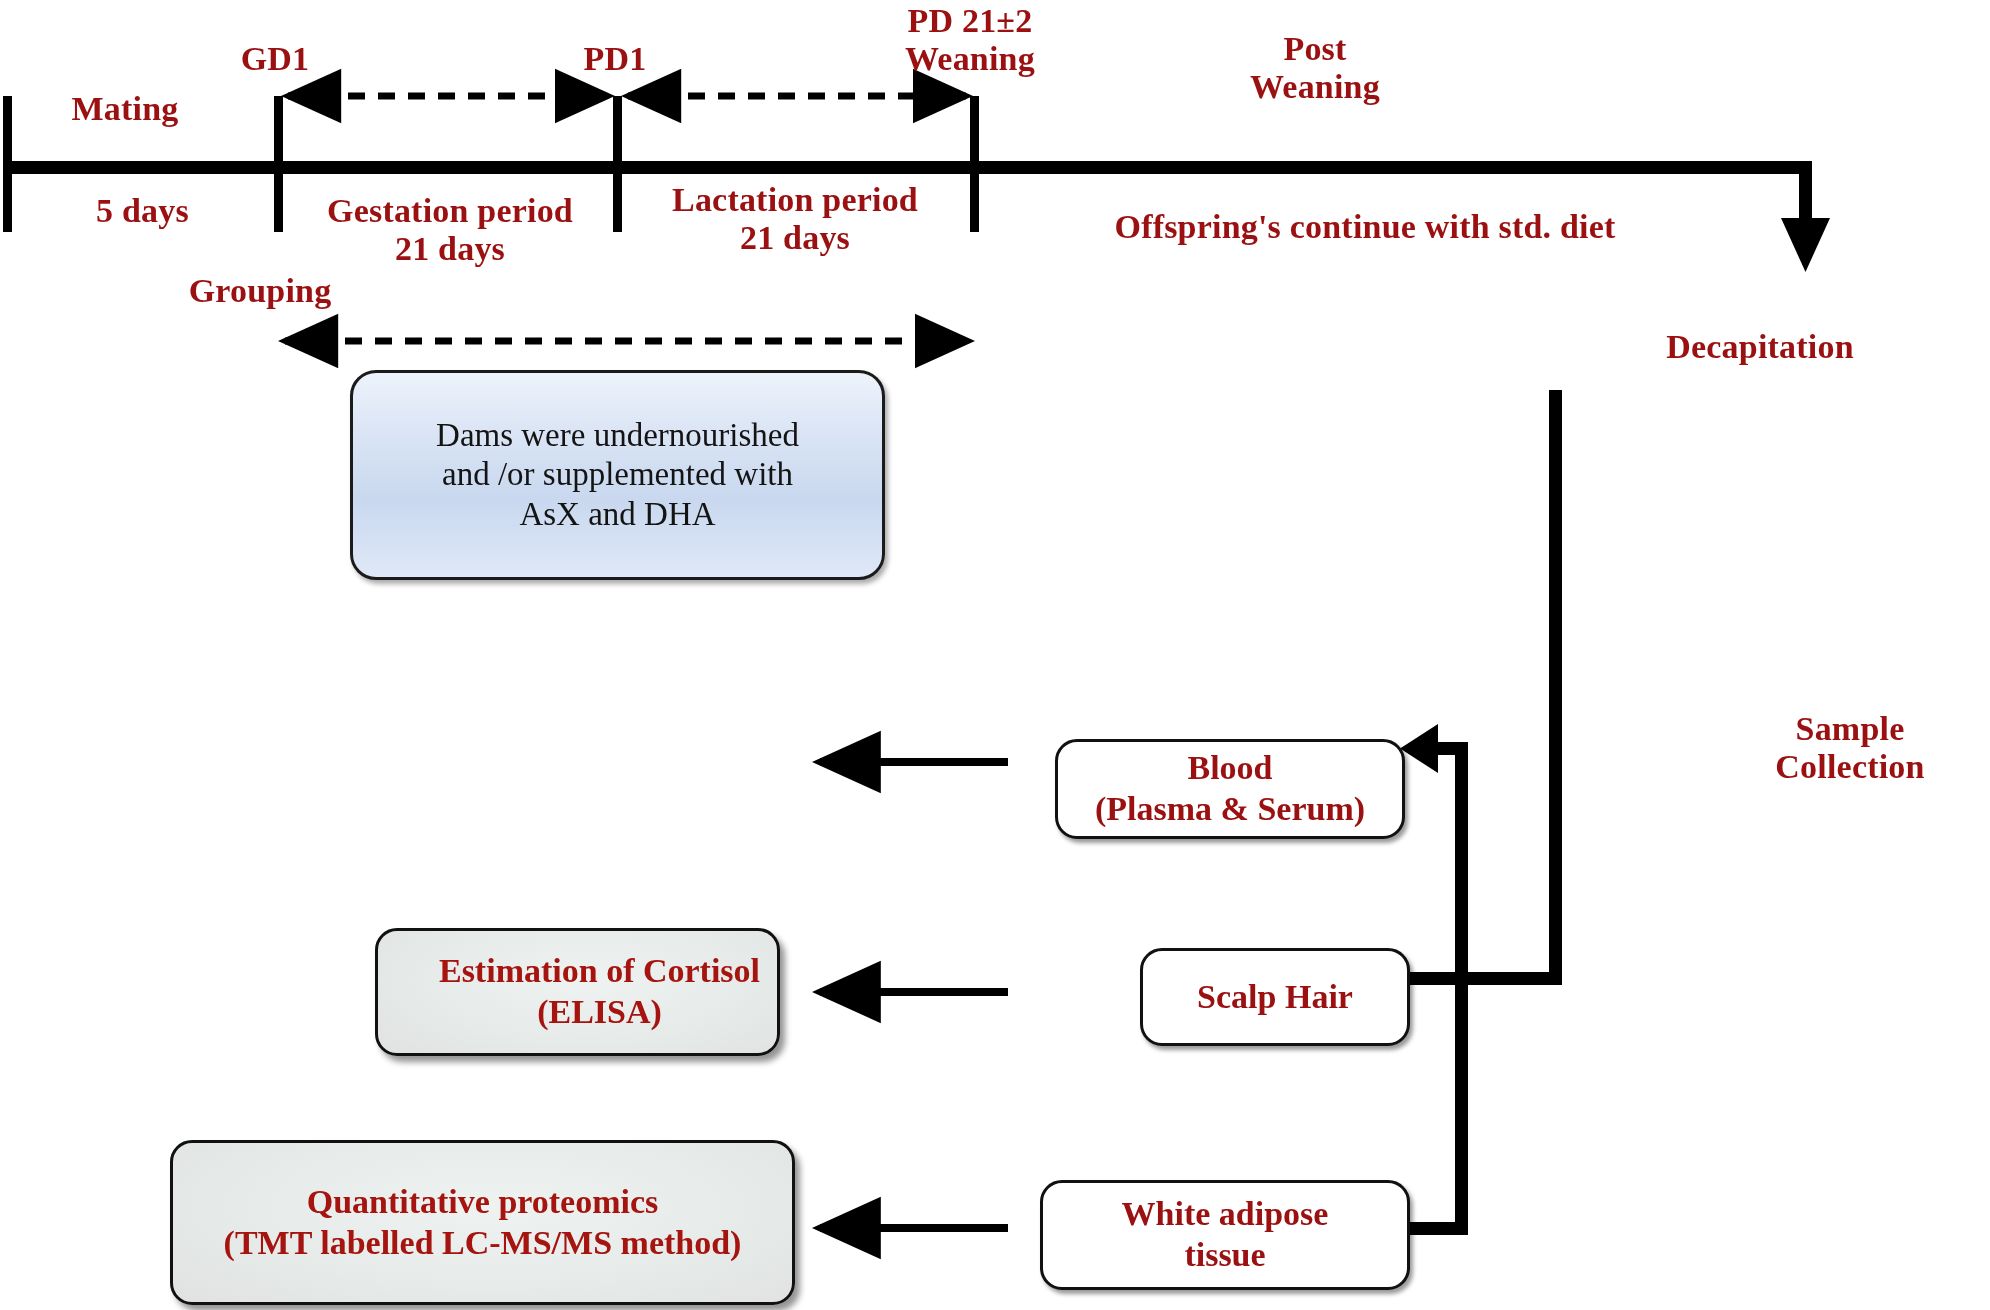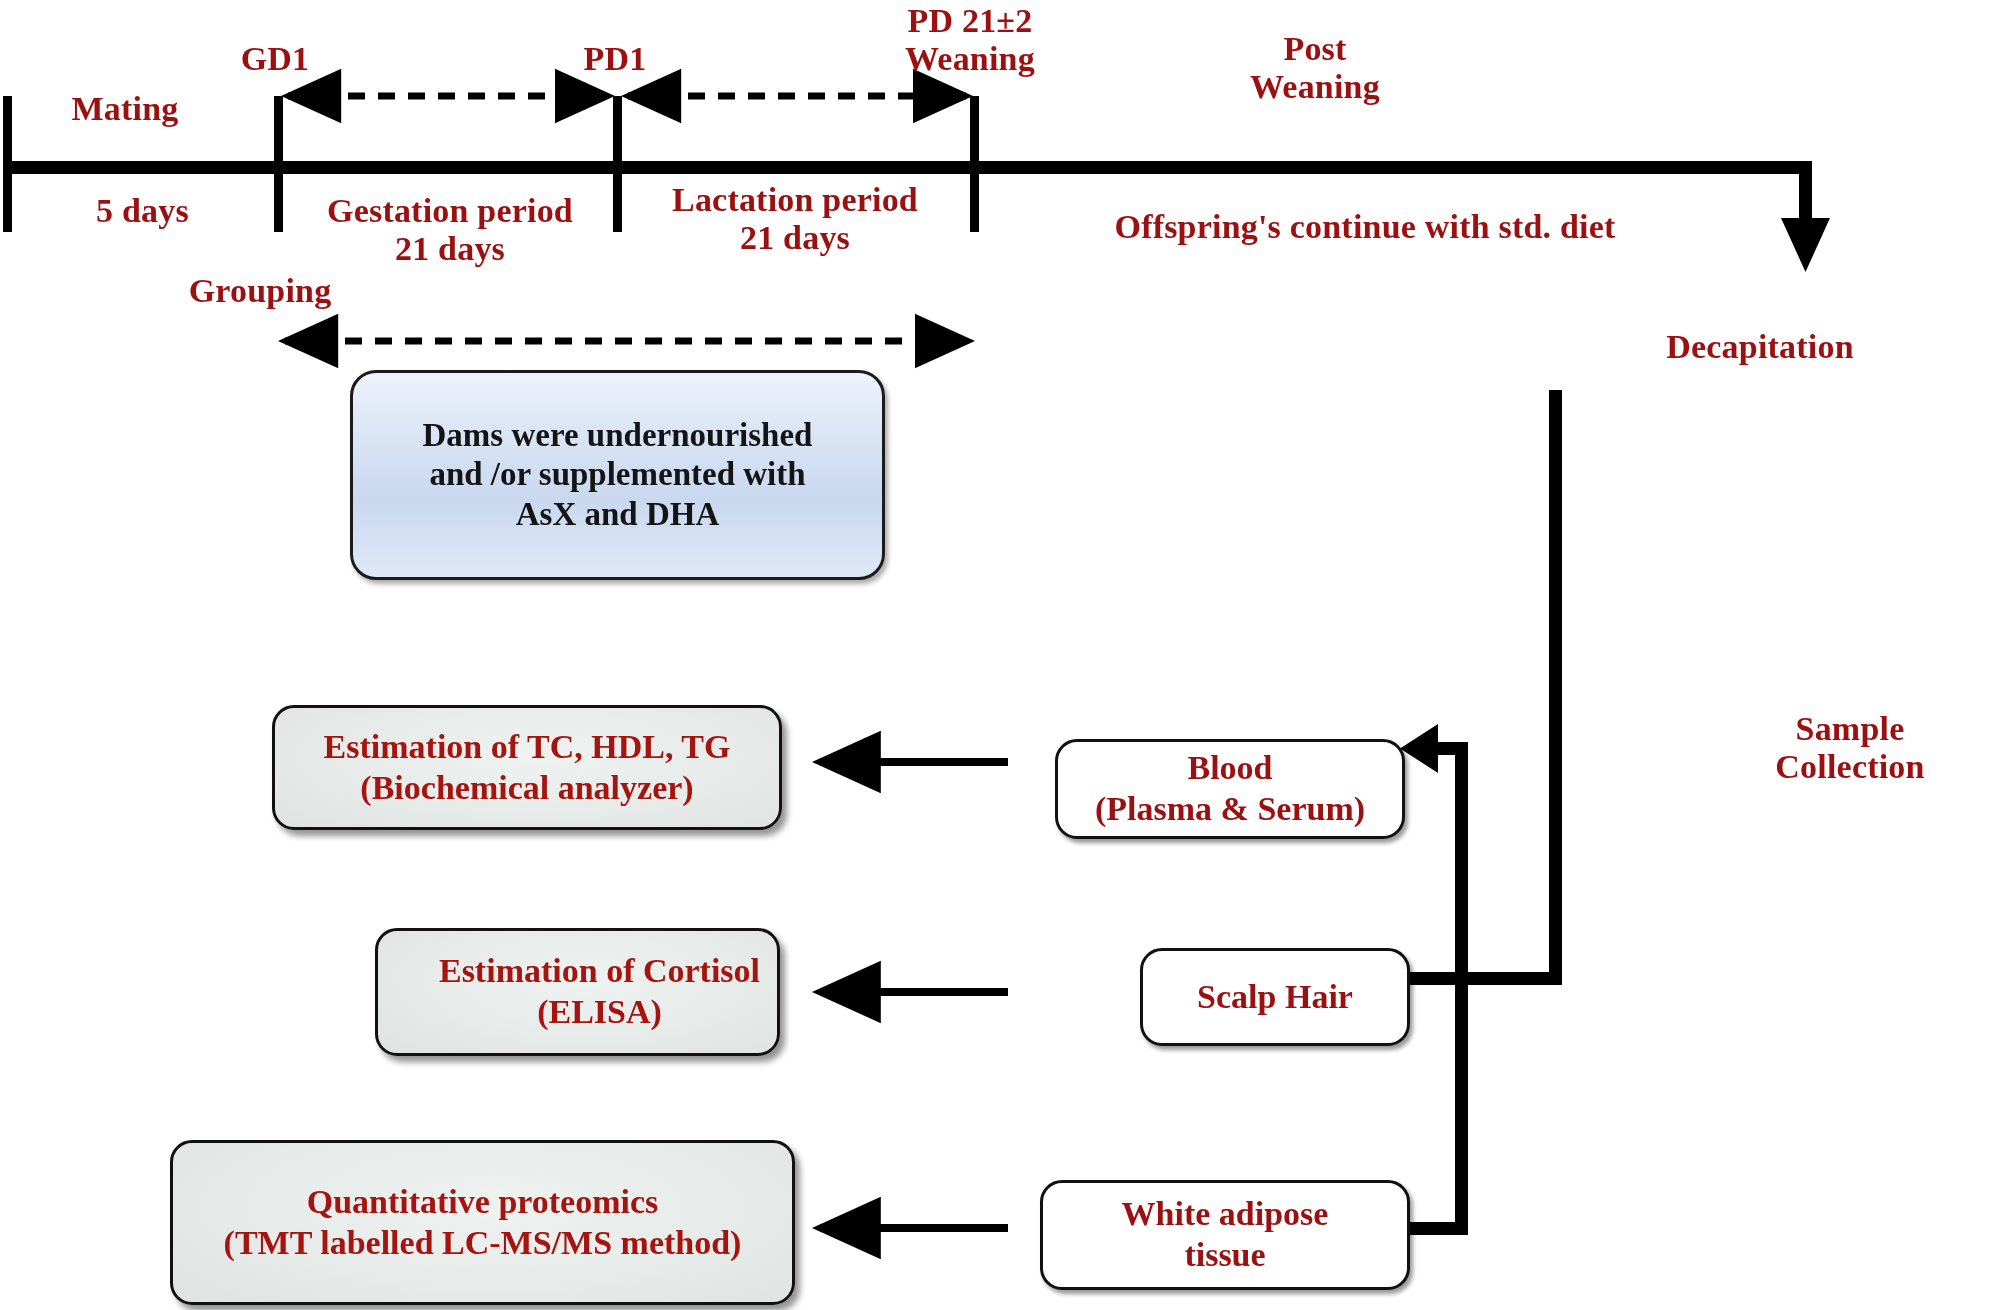--- a/index.html
+++ b/index.html
@@ -11,21 +11,21 @@
   .lbl{position:absolute;color:#9B1111;font-weight:bold;text-align:center;
        line-height:1.12;white-space:pre-line;letter-spacing:.2px;}
   .lbl.f34{font-size:34px;}
 
   .box{position:absolute;box-sizing:border-box;display:flex;align-items:center;
        justify-content:center;text-align:center;line-height:1.2;}
   .box .txt{white-space:pre-line;}
 
   .box-blue{border:3px solid #1b1b1b;border-radius:26px;
      background:linear-gradient(180deg,#eef3fb 0%,#dbe5f5 28%,#c9d8ef 62%,#dfe8f7 100%);
-     color:#141414;font-weight:bold;font-size:33px;
+     color:#141414;font-weight:normal;font-size:33px;
      box-shadow:3px 4px 5px rgba(0,0,0,.33);}
 
   .box-gray{border:3px solid #111;border-radius:22px;
      background:radial-gradient(120% 150% at 52% 40%, #eef2f1 0%, #e6eae9 35%, #dcdedd 72%, #cfd2d1 100%);
      color:#A5140F;font-weight:bold;font-size:34px;
      box-shadow:5px 6px 6px rgba(0,0,0,.42);}
 
   .box-white{border:3px solid #111;border-radius:22px;background:#ffffff;
      color:#9B1111;font-weight:bold;font-size:34px;
      box-shadow:3px 4px 4px rgba(0,0,0,.40);}
@@ -139,24 +139,20 @@
 
   <div class="box box-white" style="left:1140px;top:948px;width:270px;height:98px;">
     <span class="txt">Scalp Hair</span>
   </div>
 
   <div class="box box-white" style="left:1040px;top:1180px;width:370px;height:110px;">
     <span class="txt">White adipose
 tissue</span>
   </div>
 
-  <div class="box box-gray" style="left:272px;top:705px;width:510px;height:125px;">
-    <span class="txt">Estimation of TC, HDL, TG
-(Biochemical analyzer)</span>
-  </div>
 
   <div class="box box-gray" style="left:375px;top:928px;width:405px;height:128px;padding-left:44px;">
     <span class="txt">Estimation of Cortisol
 (ELISA)</span>
   </div>
 
   <div class="box box-gray" style="left:158px;top:1140px;width:625px;height:165px;margin-left:12px;">
     <span class="txt">Quantitative proteomics
 (TMT labelled LC-MS/MS method)</span>
   </div>

